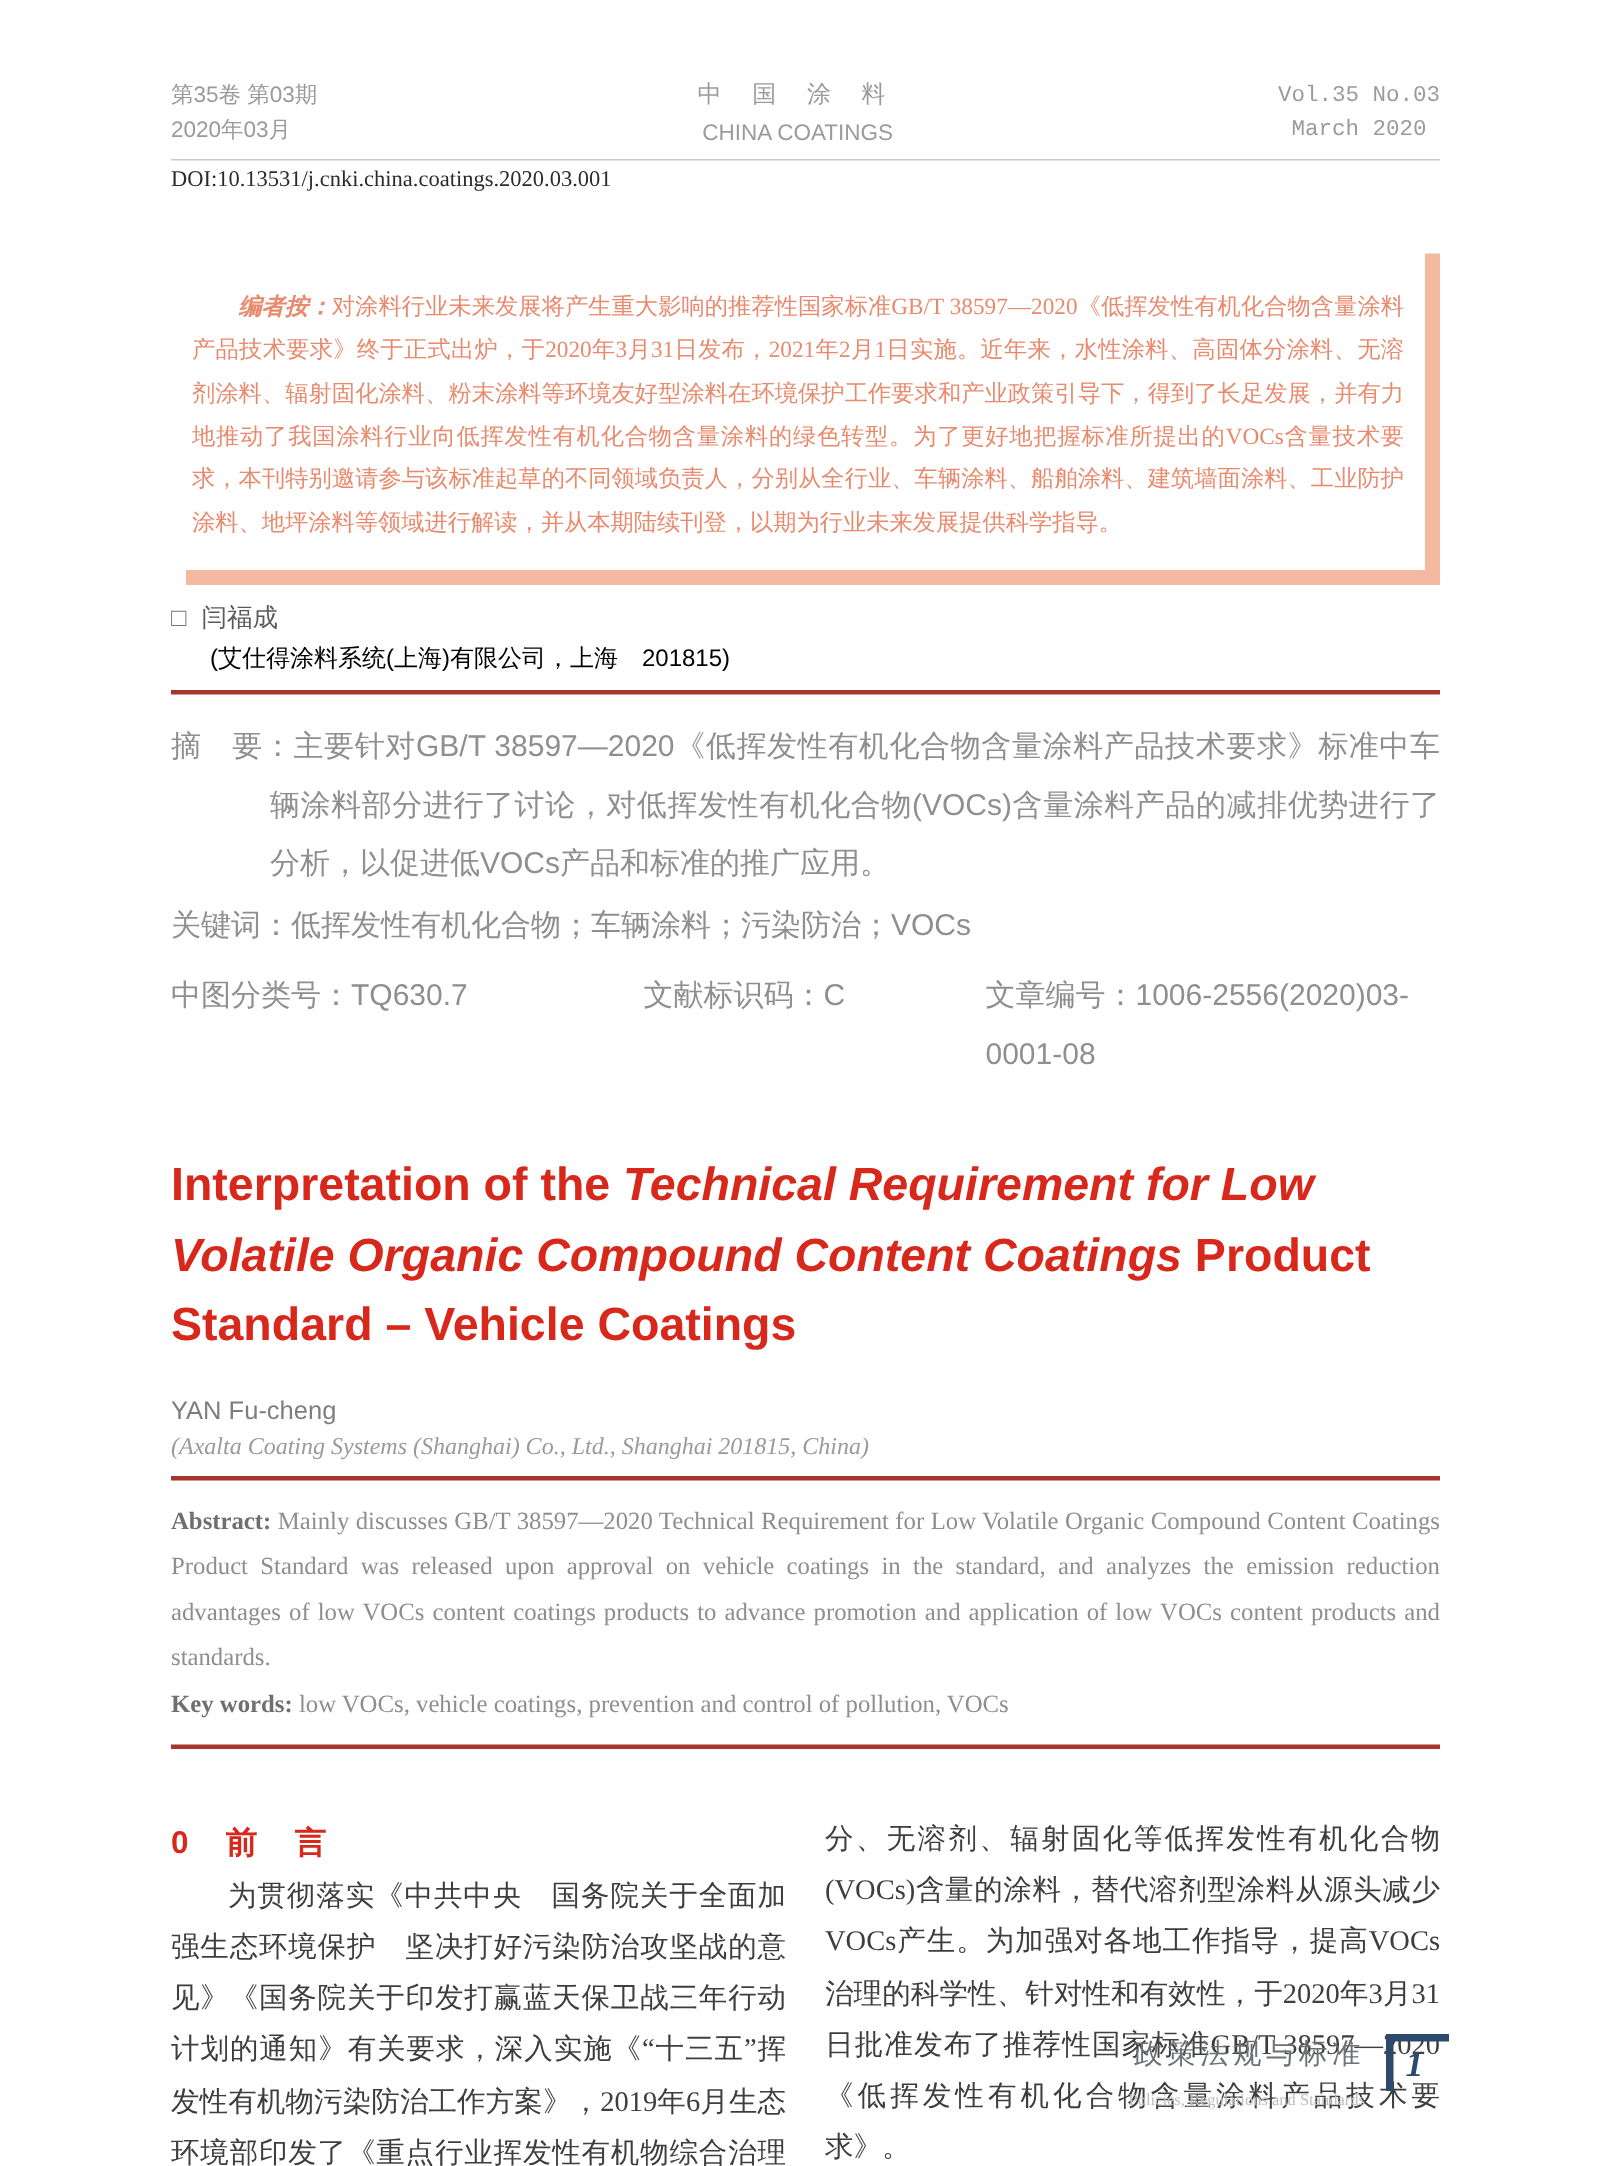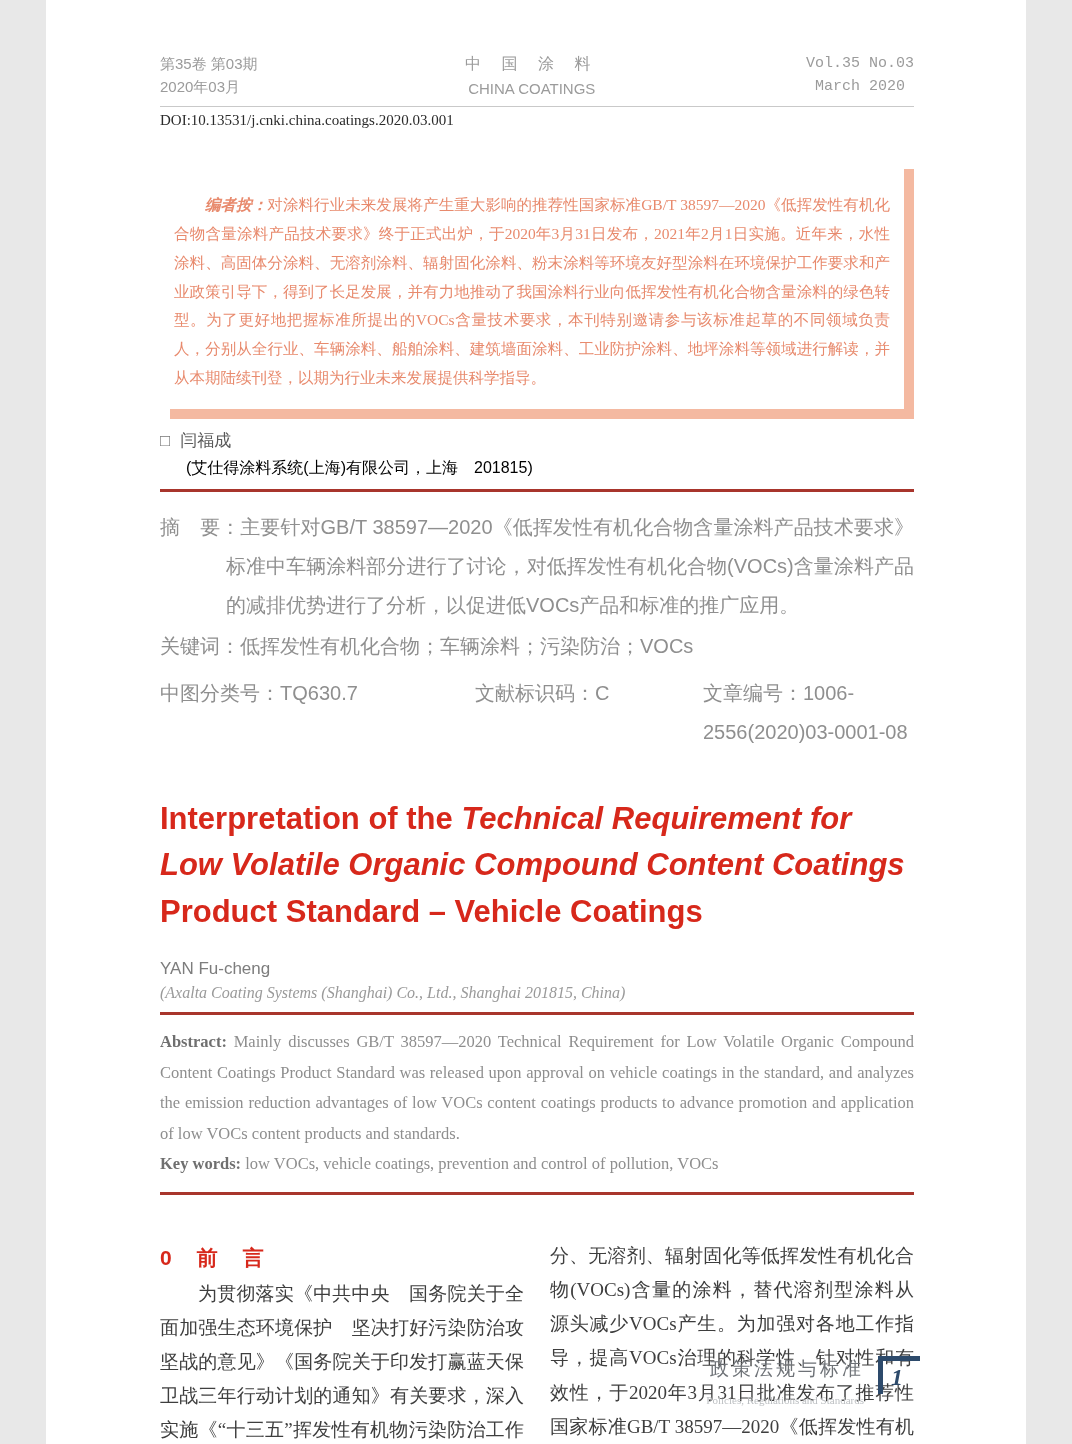--- a/index.html
+++ b/index.html
@@ -1,19 +1,19 @@
 <!DOCTYPE html>
 <html><head>
 <meta charset="utf-8">
 <style>
   * { margin: 0; padding: 0; box-sizing: border-box; }
   html, body { background: #e8e8e8; }
   .page {
     position: relative;
-    width: 980px;
+    width: 1072px;
     height: 1444px;
     margin: 0 auto;
     background: #ffffff;
     overflow: hidden;
     padding: 52px 112px 0 114px;
     font-family: "Liberation Serif", serif;
   }
 
   
   .jheader {

